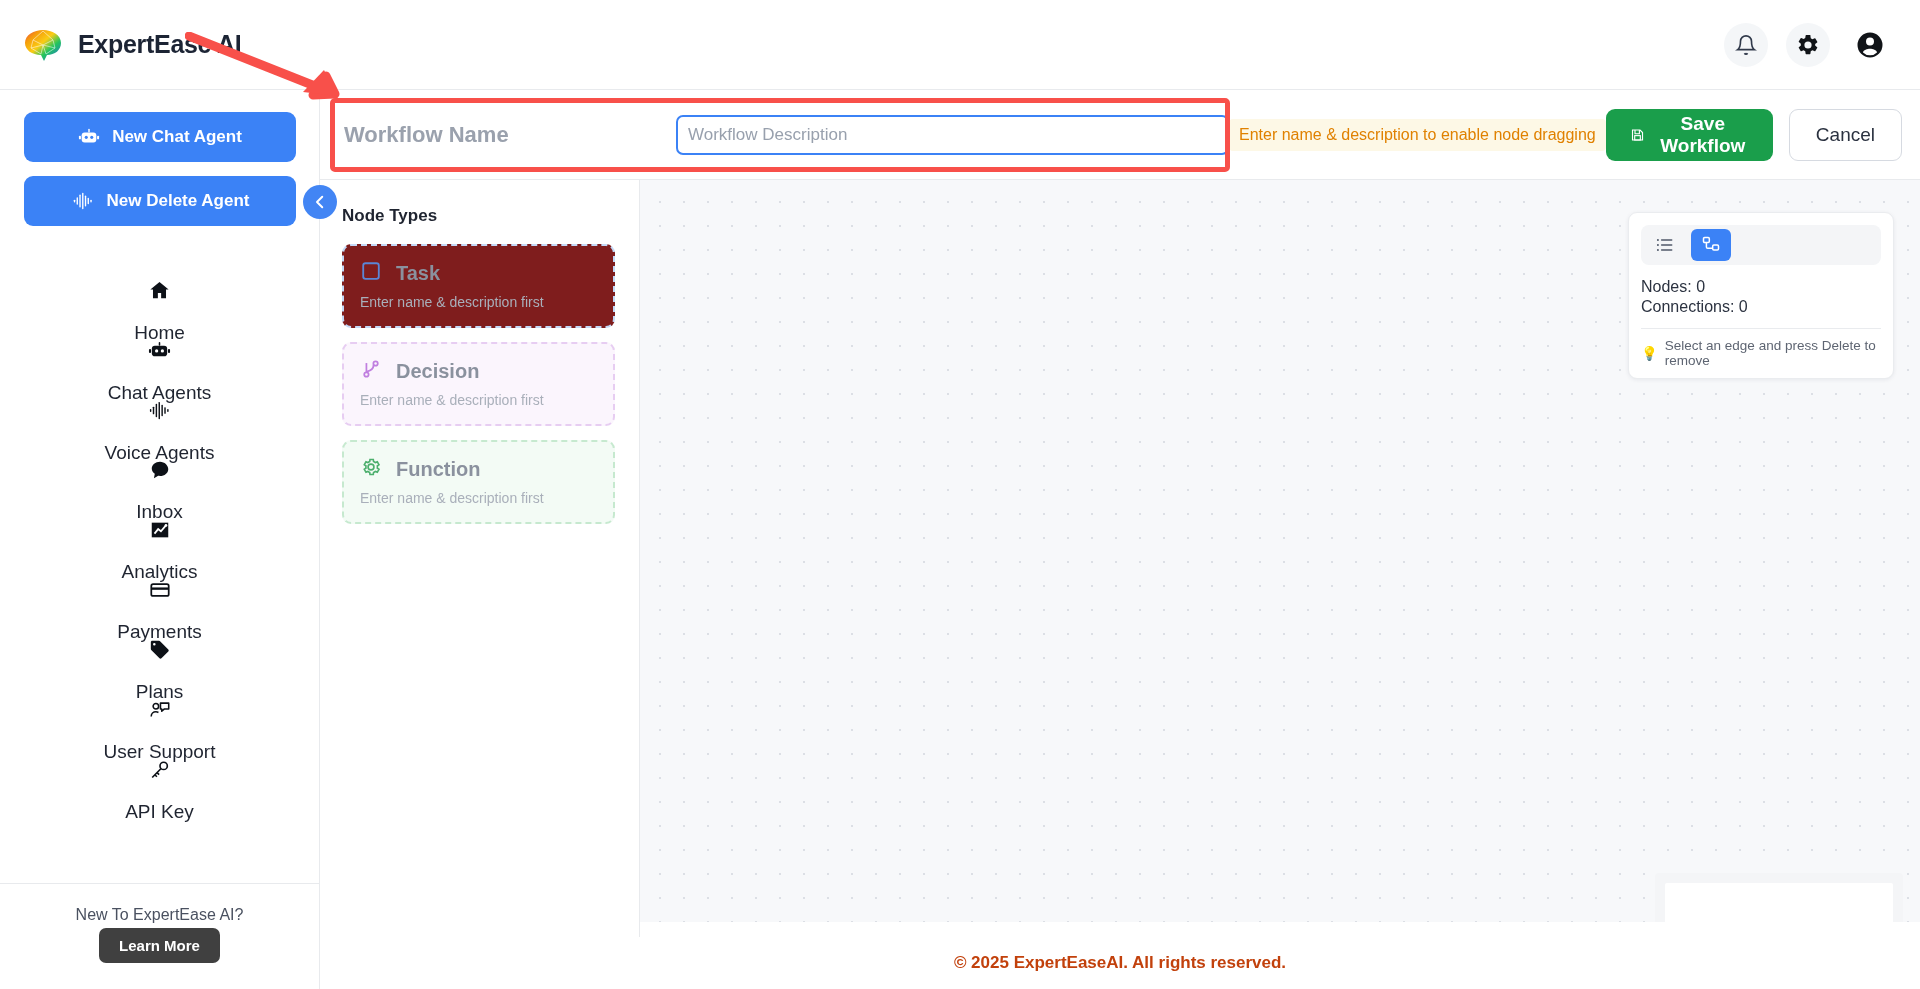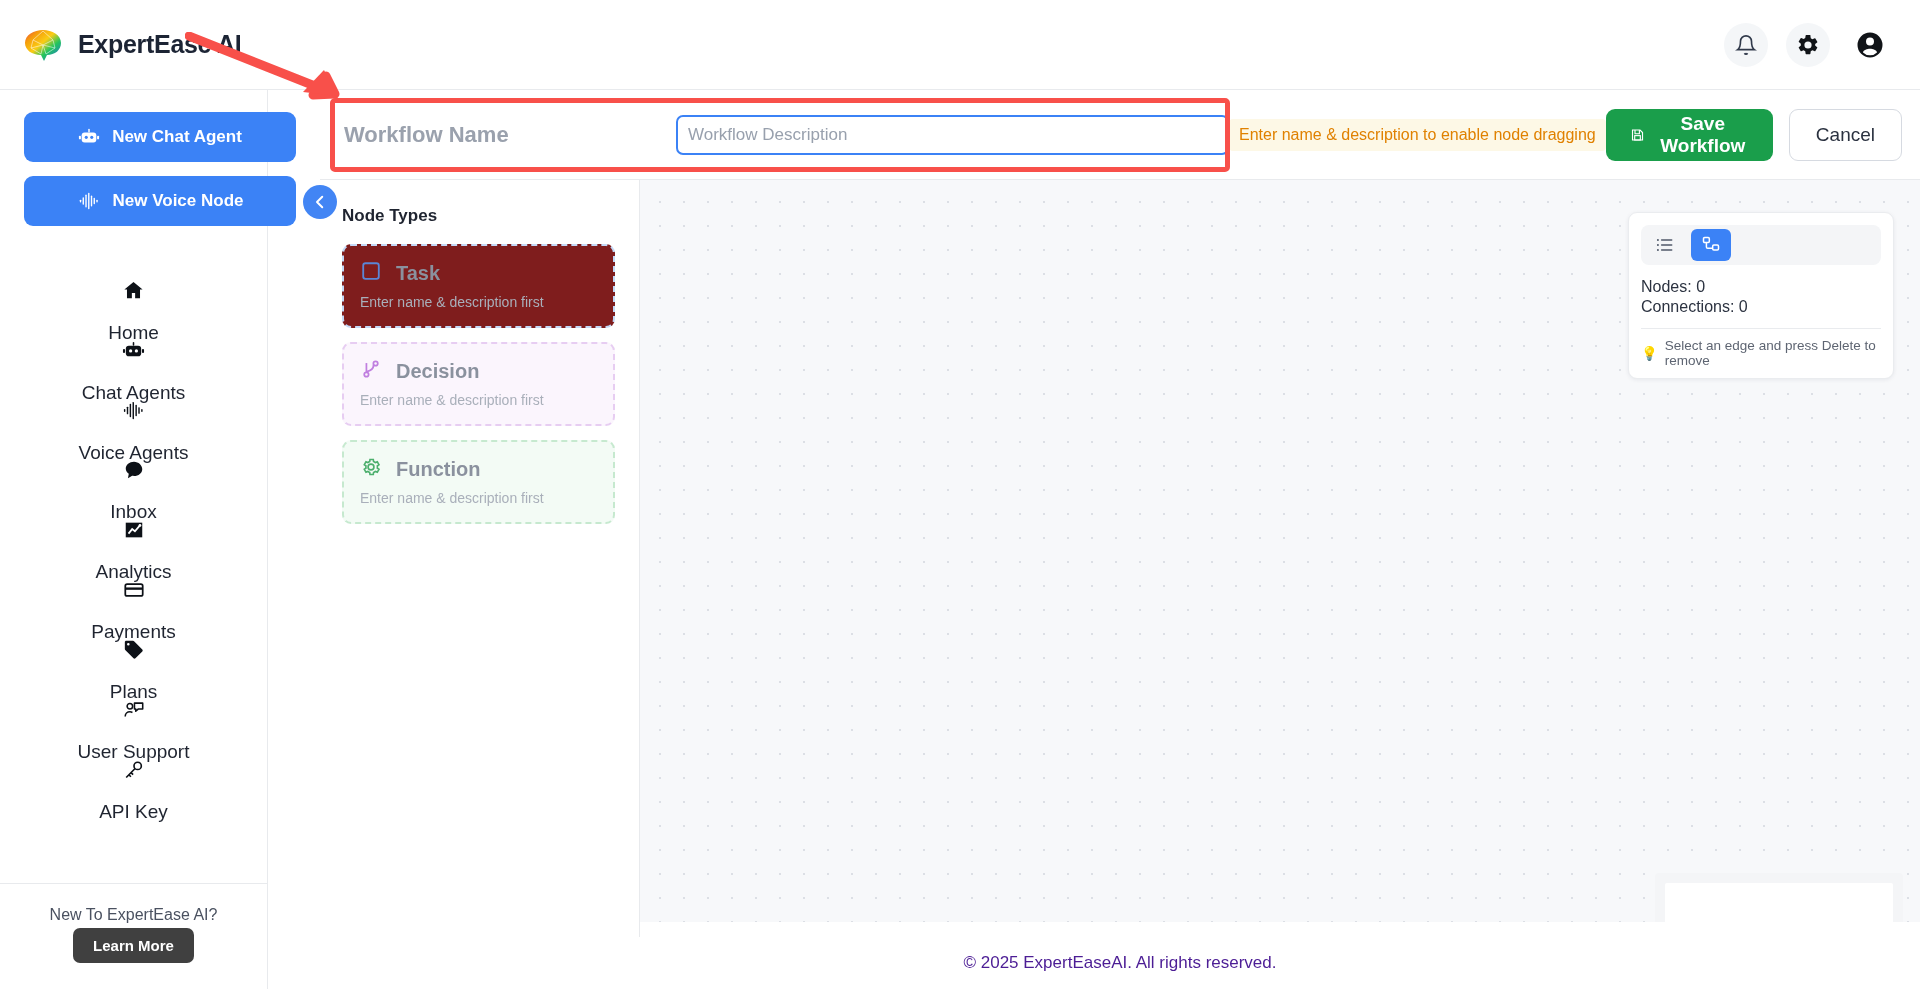--- a/index.html
+++ b/index.html
@@ -24,21 +24,21 @@
   .topbar-actions { display: flex; align-items: center; gap: 18px; }
   .icon-btn {
     width: 44px; height: 44px; border-radius: 50%;
     background: #f4f6f8; display: flex; align-items: center; justify-content: center;
     cursor: pointer; border: none;
   }
   .icon-btn.plain { background: transparent; }
 
   
   .sidebar {
-    position: absolute; left: 0; top: 90px; width: 268px; height: 899px;
+    position: absolute; left: 0; top: 90px; width: 320px; height: 899px;
     background: #fff; border-right: 1px solid #e8eaed;
     display: flex; flex-direction: column; z-index: 20;
   }
   .sidebar-top { padding: 22px 24px 6px 24px; }
   .primary-btn {
     width: 272px; height: 50px; border-radius: 9px; border: none;
     background: #3b82f6; color: #fff; font-size: 17px; font-weight: bold;
     display: flex; align-items: center; justify-content: center; gap: 12px;
     cursor: pointer; margin-bottom: 14px;
     font-family: "Liberation Sans", sans-serif;
@@ -157,21 +157,21 @@
   .toggle-btn.active { background: #3b82f6; }
   .ip-stat { font-size: 16px; color: #2b3240; line-height: 1.28; }
   .ip-divider { height: 1px; background: #e9ebee; margin: 10px 0 9px 0; }
   .ip-hint { font-size: 13.5px; color: #5e6572; display: flex; align-items: center; gap: 7px; }
 
   
   .page-footer {
     position: absolute; left: 320px; top: 937px; width: 1600px; height: 52px;
     background: #fff; display: flex; align-items: center; justify-content: center; z-index: 12;
   }
-  .page-footer span { font-size: 17px; color: #4c1d95; }
+  .page-footer span { font-size: 17px; color: #c2410c; font-weight: bold; }
 </style>
 </head>
 <body>
 
 <div class="app">
 
   <div class="topbar">
     <div class="brand">
       <svg class="brand-logo" viewBox="0 0 42 34">
         <defs>
@@ -230,21 +230,21 @@
       <button class="primary-btn">
         <svg width="24" height="22" viewBox="0 0 24 24" fill="#ffffff">
           <rect x="2" y="10.5" width="1.5" height="3" rx="0.7"></rect>
           <rect x="5" y="8" width="1.5" height="8" rx="0.7"></rect>
           <rect x="8" y="5" width="1.5" height="14" rx="0.7"></rect>
           <rect x="11" y="3" width="1.5" height="18" rx="0.7"></rect>
           <rect x="14" y="6" width="1.5" height="12" rx="0.7"></rect>
           <rect x="17" y="8.5" width="1.5" height="7" rx="0.7"></rect>
           <rect x="20" y="10.5" width="1.5" height="3" rx="0.7"></rect>
         </svg>
-        <span>New Voice Node</span>
+        <span>New Delete Agent</span>
       </button>
     </div>
 
     <div class="nav">
       <div class="nav-item">
         <span class="nav-ico">
           <svg width="23" height="23" viewBox="0 0 24 24" fill="#0d1117">
               <path d="M12 3 2.5 11h2.7v9h5.1v-5.4h3.4V20h5.1v-9h2.7z"></path>
             </svg>
         </span>

